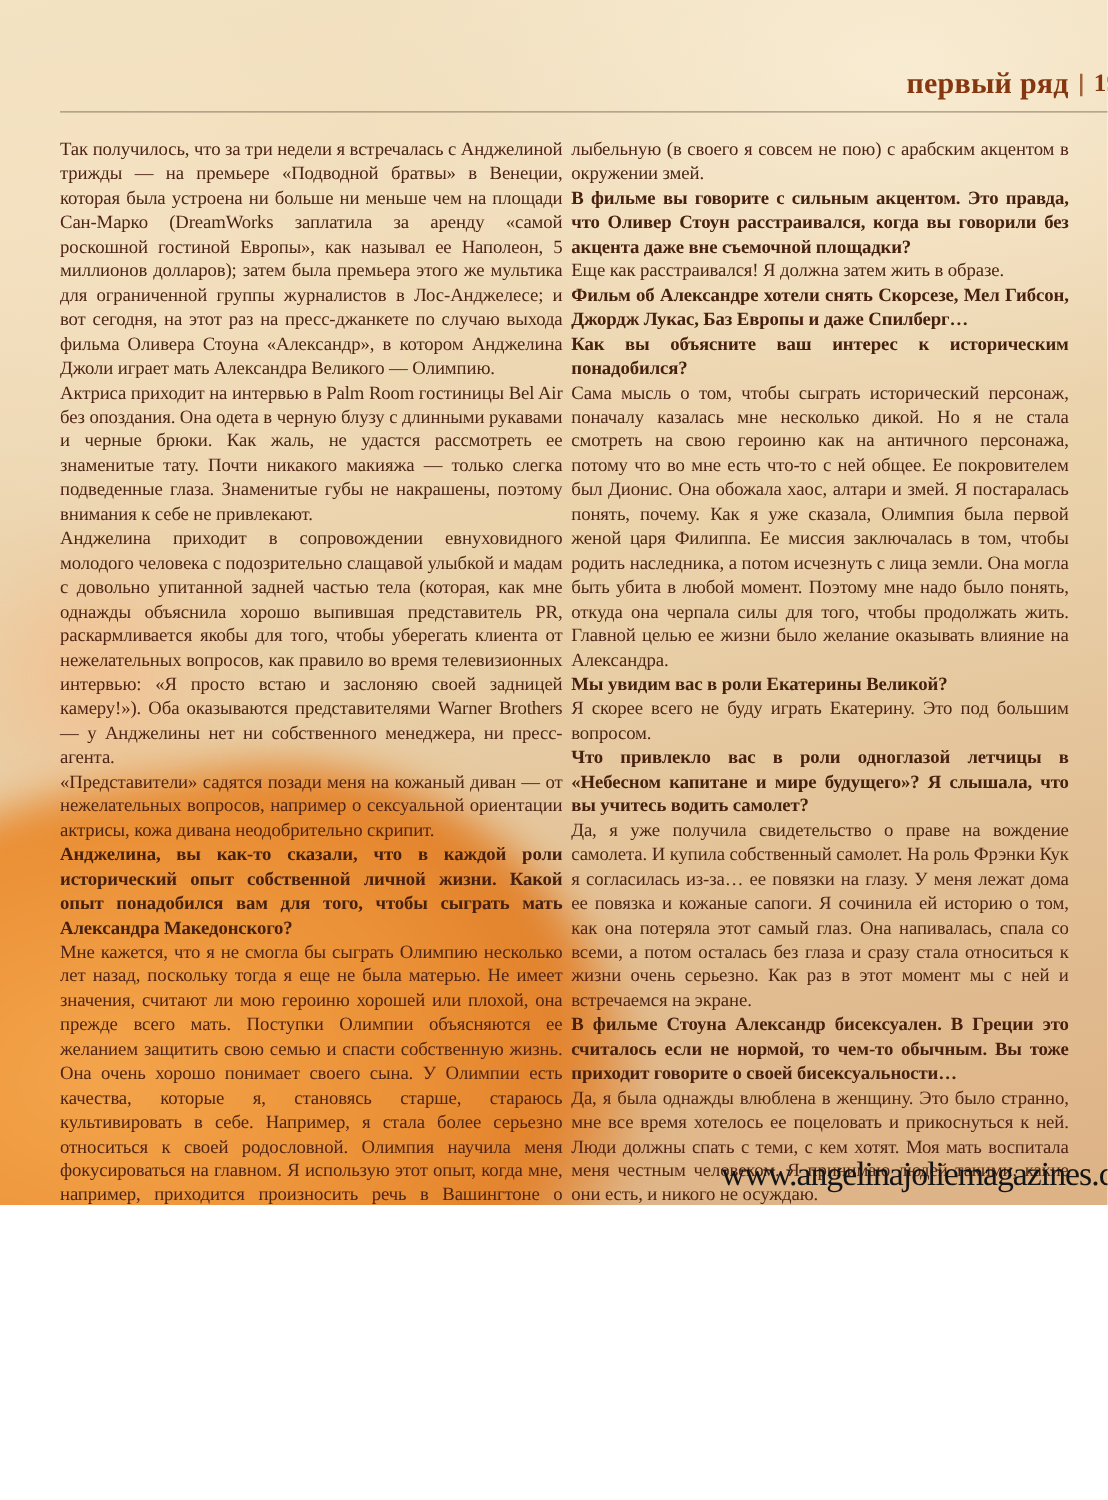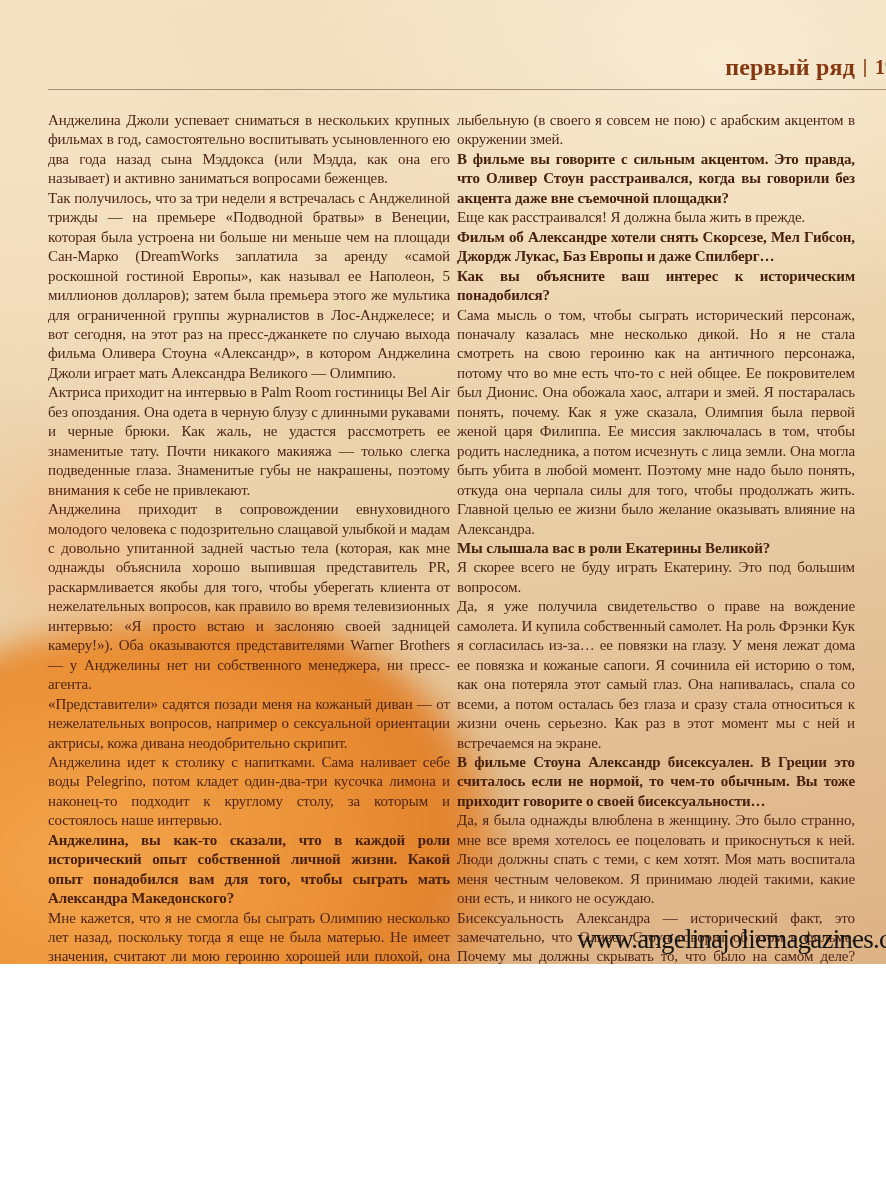--- a/index.html
+++ b/index.html
@@ -82,38 +82,37 @@
   <div class="streak streak-4"></div>
 
   <div class="header-row">
     <span class="section-title">первый ряд</span>
     <span class="header-divider"></span>
     <span class="page-num">19</span>
   </div>
   <div class="rule"></div>
 
   <div class="col col-left">
-      <p class="a">Анджелина Джоли успевает сниматься в нескольких крупных фильмах в год, самостоятельно воспитывать усыновленного ею два года назад сына Мэддокса (или Мэдда, как она его называет) и активно заниматься вопросами беженцев.</p>
       <p class="a">Так получилось, что за три недели я встречалась с Анджелиной трижды — на премьере «Подводной братвы» в Венеции, которая была устроена ни больше ни меньше чем на площади Сан-Марко (DreamWorks заплатила за аренду «самой роскошной гостиной Европы», как называл ее Наполеон, 5 миллионов долларов); затем была премьера этого же мультика для ограниченной группы журналистов в Лос-Анджелесе; и вот сегодня, на этот раз на пресс-джанкете по случаю выхода фильма Оливера Стоуна «Александр», в котором Анджелина Джоли играет мать Александра Великого — Олимпию.</p>
       <p class="a">Актриса приходит на интервью в Palm Room гостиницы Bel Air без опоздания. Она одета в черную блузу с длинными рукавами и черные брюки. Как жаль, не удастся рассмотреть ее знаменитые тату. Почти никакого макияжа — только слегка подведенные глаза. Знаменитые губы не накрашены, поэтому внимания к себе не привлекают.</p>
       <p class="a">Анджелина приходит в сопровождении евнуховидного молодого человека с подозрительно слащавой улыбкой и мадам с довольно упитанной задней частью тела (которая, как мне однажды объяснила хорошо выпившая представитель PR, раскармливается якобы для того, чтобы уберегать клиента от нежелательных вопросов, как правило во время телевизионных интервью: «Я просто встаю и заслоняю своей задницей камеру!»). Оба оказываются представителями Warner Brothers — у Анджелины нет ни собственного менеджера, ни пресс-агента.</p>
       <p class="a">«Представители» садятся позади меня на кожаный диван — от нежелательных вопросов, например о сексуальной ориентации актрисы, кожа дивана неодобрительно скрипит.</p>
-      <p class="a">Анджелина идет к столику с напитками. Сама наливает себе воды Pelegrino, потом кладет один-два-три кусочка лимона и наконец-то подходит к круглому столу, за которым и состоялось наше интервью.</p>
       <p class="q">Анджелина, вы как-то сказали, что в каждой роли исторический опыт собственной личной жизни. Какой опыт понадобился вам для того, чтобы сыграть мать Александра Македонского?</p>
       <p class="a">Мне кажется, что я не смогла бы сыграть Олимпию несколько лет назад, поскольку тогда я еще не была матерью. Не имеет значения, считают ли мою героиню хорошей или плохой, она прежде всего мать. Поступки Олимпии объясняются ее желанием защитить свою семью и спасти собственную жизнь. Она очень хорошо понимает своего сына. У Олимпии есть качества, которые я,  становясь старше, стараюсь культивировать в себе. Например, я стала более серьезно относиться к своей родословной. Олимпия научила меня фокусироваться на главном. Я использую этот опыт, когда мне, например, приходится произносить речь в Вашингтоне о проблемах беженцев. Я научилась быть сильной! У меня вопрос к вам: есть ли в современном обществе лидеры, подобные Александру?</p>
     </div>
   <div class="col col-right">
       <p class="a">лыбельную (в своего я совсем не пою) с арабским акцентом в окружении змей.</p>
       <p class="q">В фильме вы говорите с сильным акцентом. Это правда, что Оливер Стоун расстраивался, когда вы говорили без акцента даже вне съемочной площадки?</p>
-      <p class="a">Еще как расстраивался! Я должна была жить в прежде.</p>
+      <p class="a">Еще как расстраивался! Я должна затем жить в образе.</p>
       <p class="q">Фильм об Александре хотели снять Скорсезе, Мел Гибсон, Джордж Лукас, Баз Европы и даже Спилберг…</p>
       <p class="q">Как вы объясните ваш интерес к историческим понадобился?</p>
       <p class="a">Сама мысль о том, чтобы сыграть исторический персонаж, поначалу казалась мне несколько дикой.  Но я  не  стала смотреть на свою героиню как на античного персонажа, потому что во мне есть что-то с ней общее. Ее покровителем был Дионис. Она обожала хаос, алтари и змей. Я постаралась понять, почему. Как я уже сказала, Олимпия была первой женой царя Филиппа. Ее миссия заключалась в том, чтобы родить наследника, а потом исчезнуть с лица земли. Она могла быть убита в любой момент. Поэтому мне надо было понять, откуда она черпала силы для того, чтобы продолжать жить. Главной целью ее жизни было желание оказывать влияние на Александра.</p>
-      <p class="q">Мы слышала вас в роли Екатерины Великой?</p>
+      <p class="q">Мы увидим вас в роли Екатерины Великой?</p>
       <p class="a">Я скорее всего не буду играть Екатерину. Это под большим вопросом.</p>
+      <p class="q">Что привлекло вас в роли одноглазой летчицы в «Небесном капитане и мире будущего»? Я слышала, что вы учитесь водить самолет?</p>
       <p class="a">Да, я уже получила свидетельство о праве на вождение самолета. И купила собственный самолет. На роль Фрэнки Кук я согласилась из-за… ее повязки на глазу. У меня лежат дома ее повязка и кожаные сапоги. Я сочинила ей историю о том, как она потеряла этот самый глаз. Она напивалась, спала со всеми, а потом осталась без глаза и сразу стала относиться к жизни очень серьезно. Как раз в этот момент мы с ней и встречаемся на экране.</p>
       <p class="q">В фильме Стоуна Александр бисексуален. В Греции это считалось если не нормой, то чем-то обычным. Вы тоже приходит говорите о своей бисексуальности…</p>
       <p class="a">Да, я была однажды влюблена в женщину. Это было странно, мне все время хотелось ее поцеловать и прикоснуться к ней. Люди должны спать с теми, с кем хотят. Моя мать воспитала меня честным человеком. Я принимаю людей такими, какие они есть, и никого не осуждаю.</p>
       <p class="a">Бисексуальность Александра — исторический факт, это замечательно, что Оливер Стоун говорит об этом в фильме. Почему мы должны скрывать то, что было на самом деле?  Хотя поговаривают, что может быть две версии «Александра» — европейская и американская.</p>
     </div>
 
   <div class="credit">East News/Celebrity</div>
   <div class="watermark">www.angelinajoliemagazines.com</div>
 
 </div>

